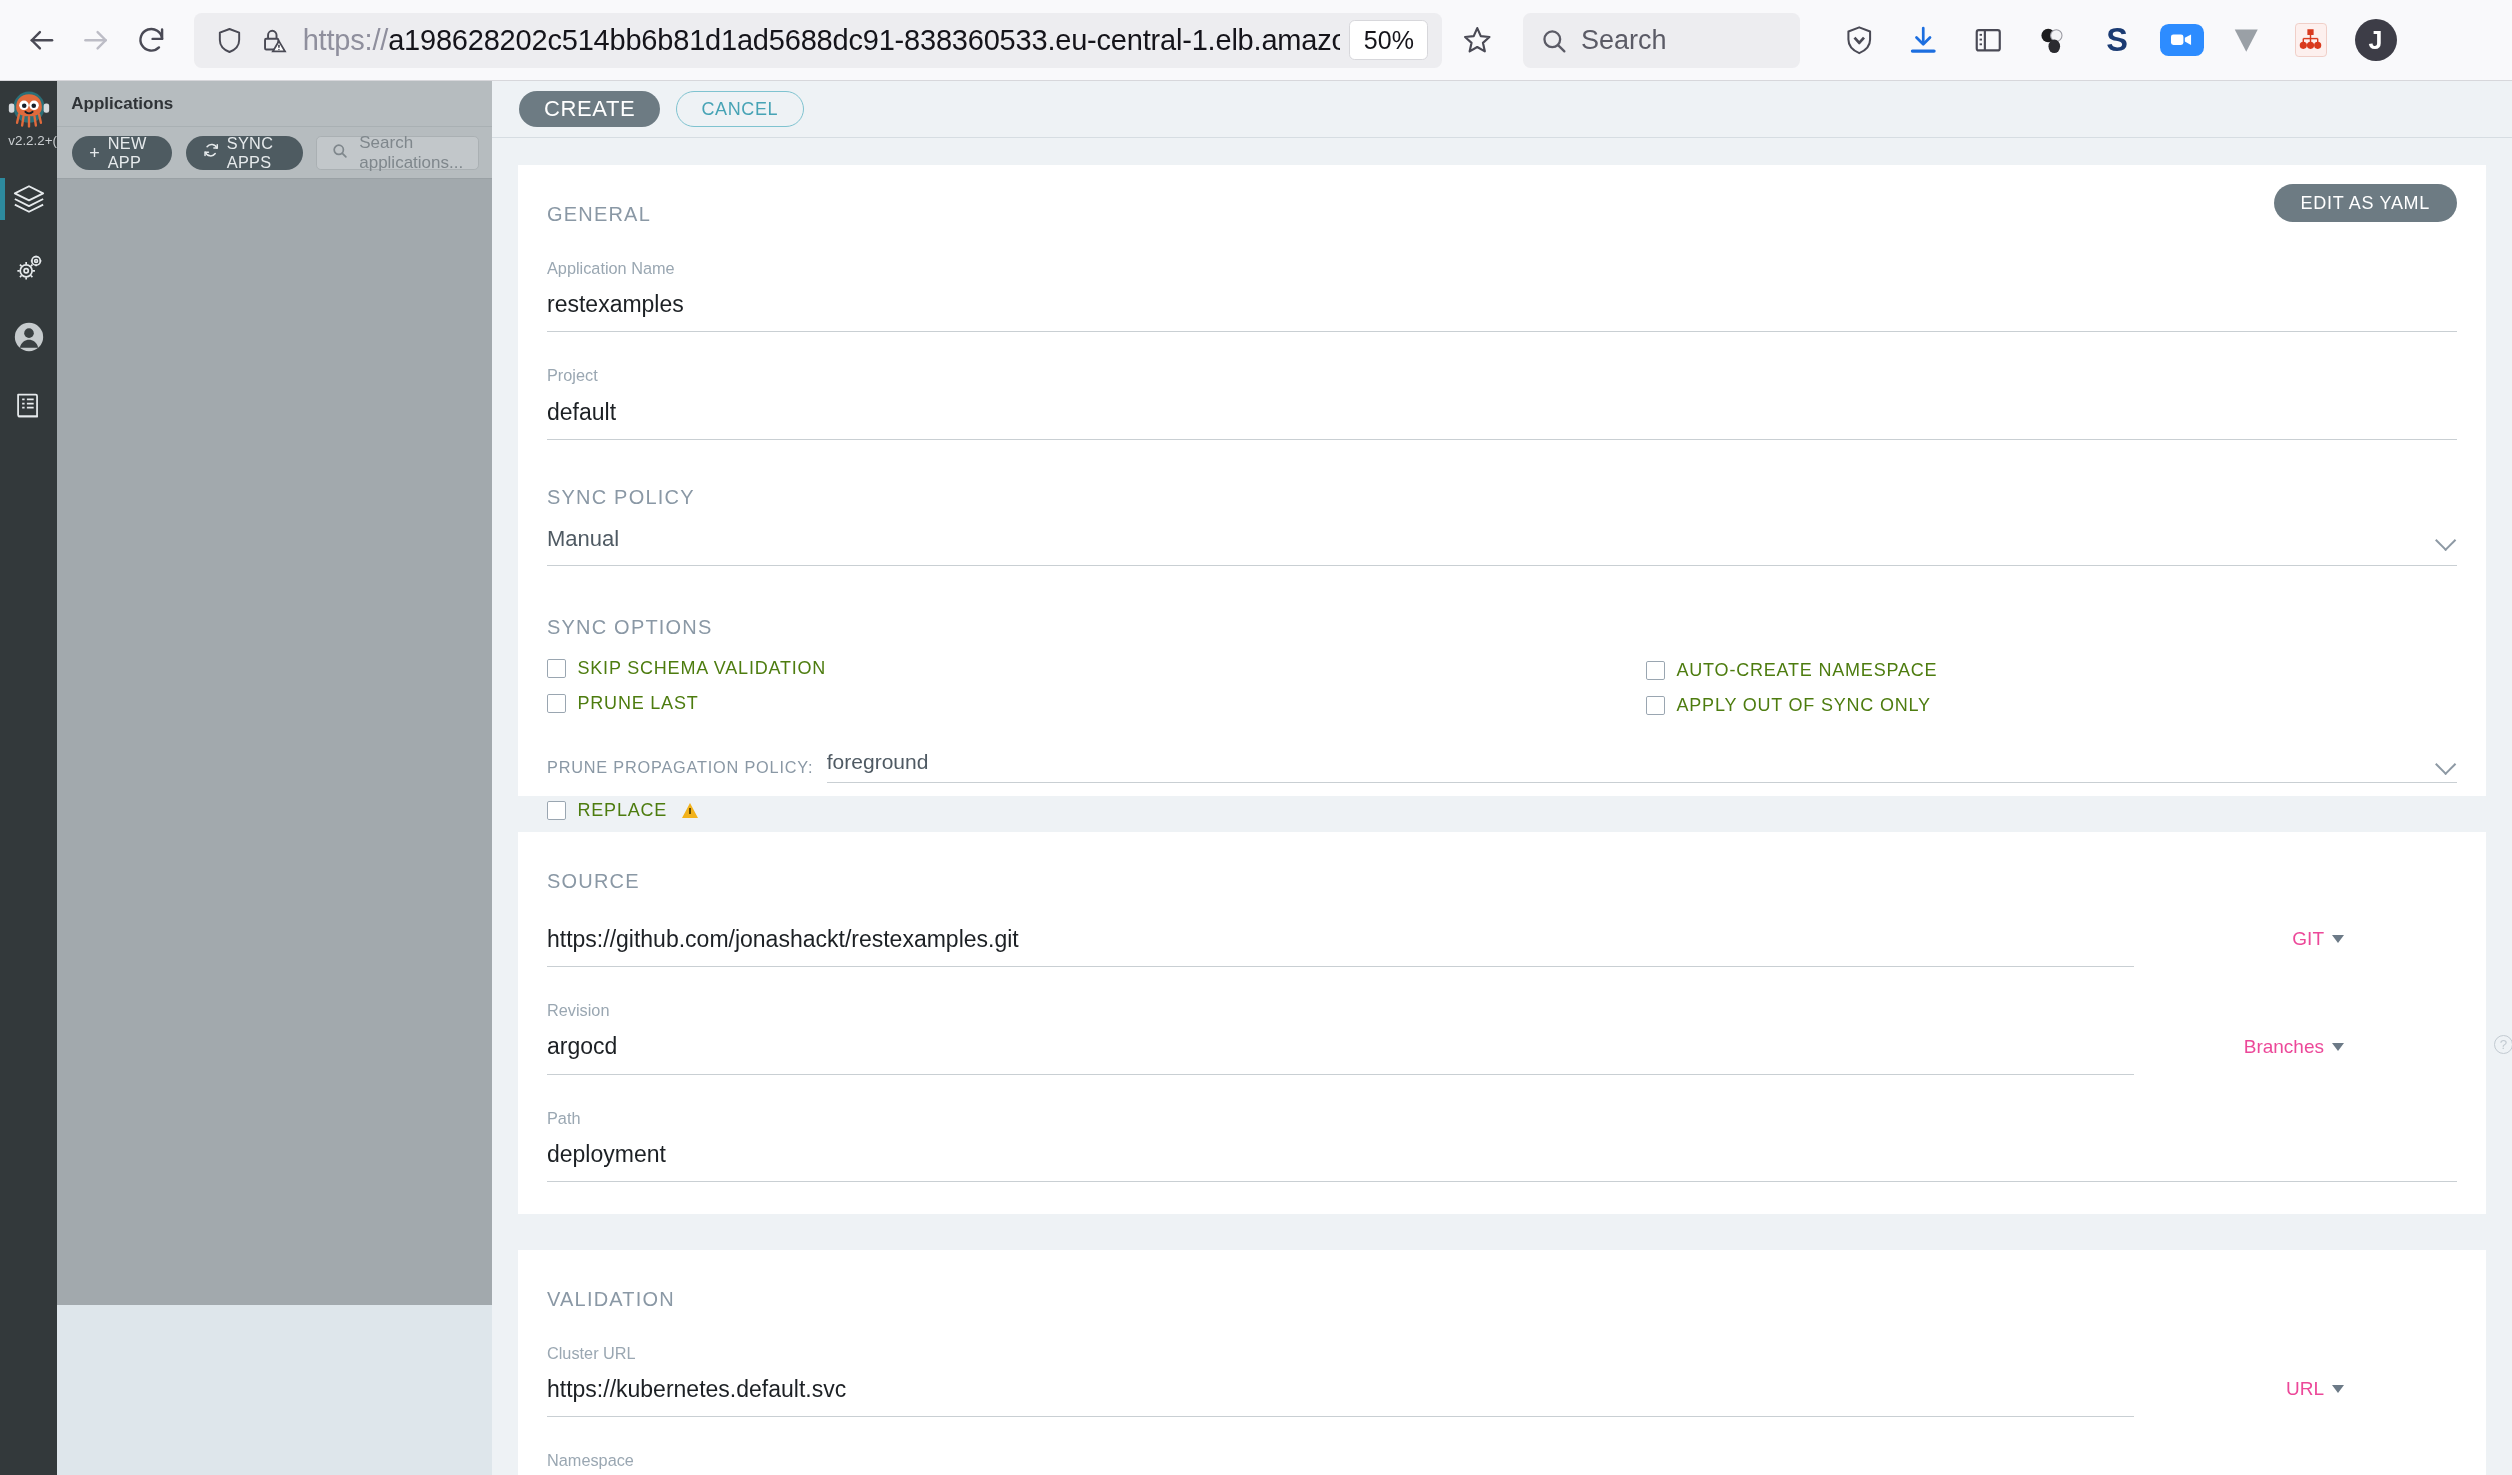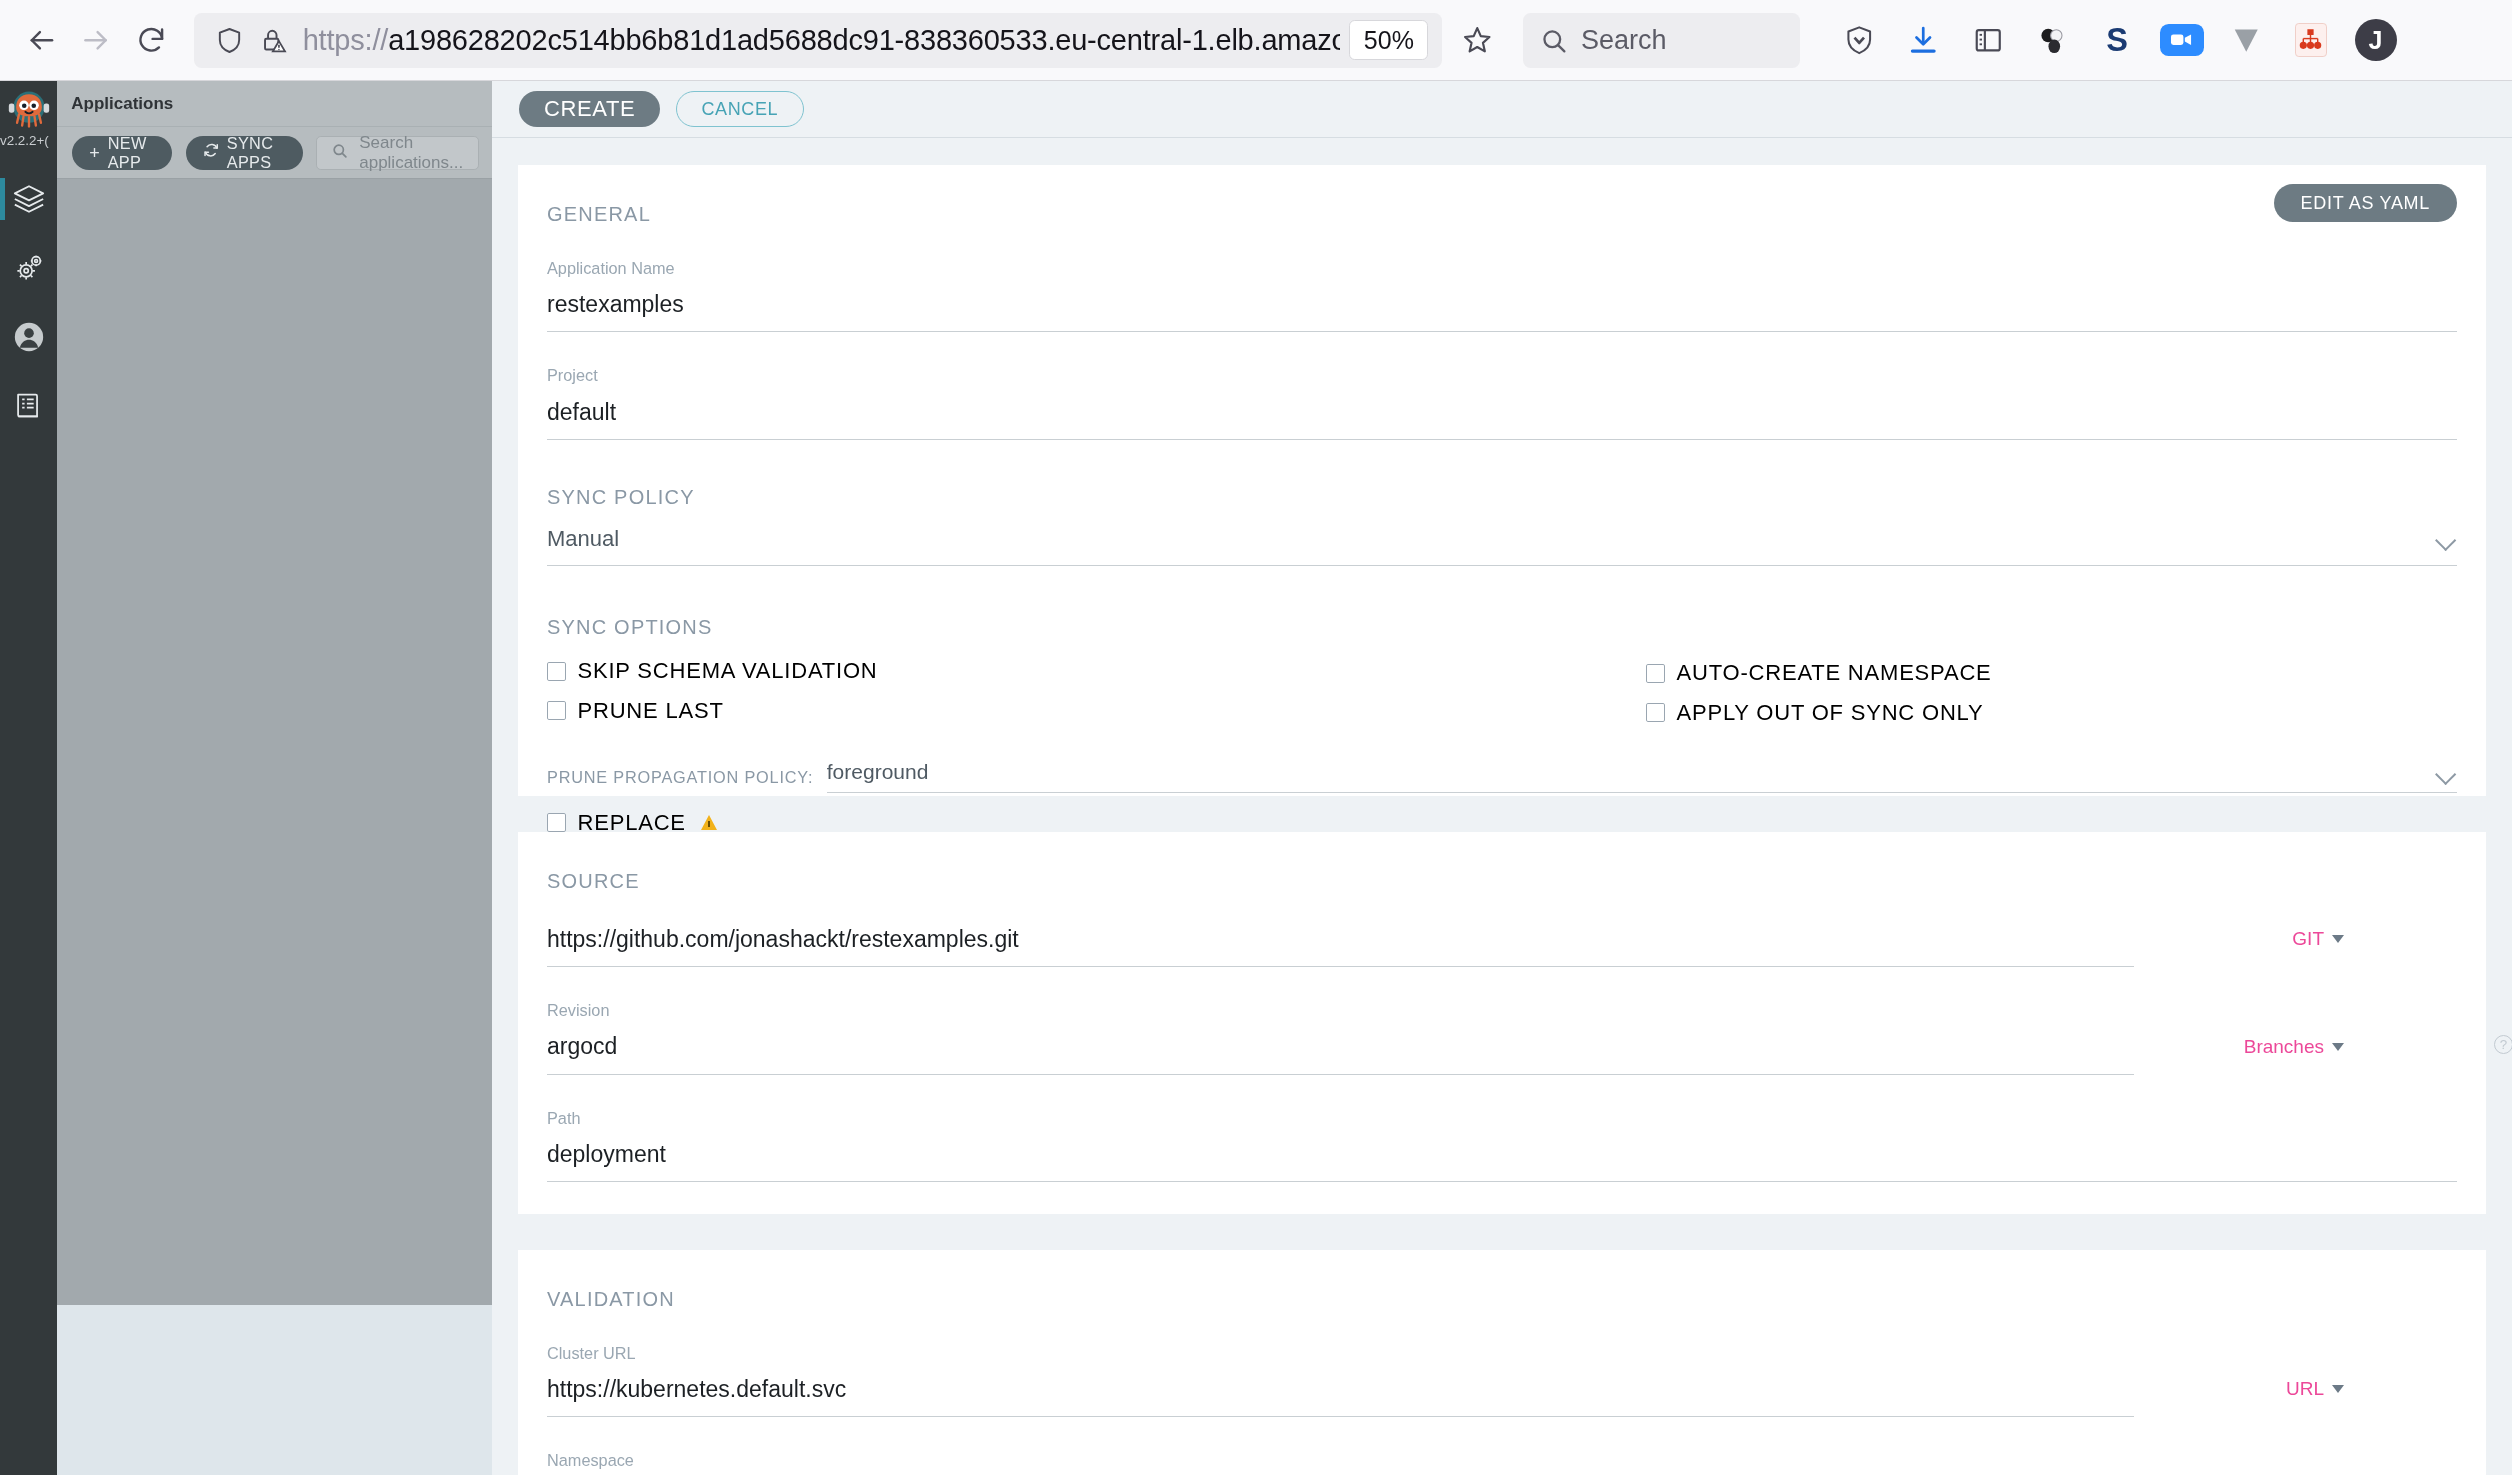--- a/index.html
+++ b/index.html
@@ -90,21 +90,21 @@
   
   #sidebar {
     position: absolute; top: 0; left: 0;
     width: 57px; height: 1395px;
     background: #33393b;
     display: flex; flex-direction: column; align-items: center;
   }
   #argo-logo { margin-top: 5.7px; width: 44px; height: 44px; }
   #argo-version {
     color: #c9cdd0; font-size: 13.4px; margin-top: 1.9px;
-    white-space: nowrap; overflow: hidden; width: 57px; text-align: left;
+    white-space: nowrap; overflow: hidden; width: 57px; text-align: right;
   }
   .rail-item {
     width: 57px; height: 69px;
     display: flex; align-items: center; justify-content: center;
     position: relative;
   }
   .rail-item.active::before {
     content: ""; position: absolute; left: 0; top: 13.4px;
     width: 4.8px; height: 42px; background: #2d8a9e;
   }
@@ -234,21 +234,21 @@
   .opts-grid { display: flex; }
   .opts-col-left { width: 1099px; }
   .opts-col-right { flex: 1 1 auto; padding-top: 1.9px; }
 
   .cbrow { display: flex; align-items: center; gap: 11.5px; margin-bottom: 13.4px; }
   .cbox {
     width: 19px; height: 19px;
     border: 1.9px solid #9aa6b1; background: #fff; border-radius: 1.9px;
     flex: 0 0 auto;
   }
-  .cblabel { font-size: 22px; color: #000000; letter-spacing: 0.8px; }
+  .cblabel { font-size: 18px; color: #4d7c0f; letter-spacing: 0.8px; }
   .warn-tri {
     width:0;height:0;border-left:8.6px solid transparent;border-right:8.6px solid transparent;
     border-bottom:15.3px solid #f2b21a; position:relative; margin-left: 3.8px;
   }
   .warn-tri::after{content:"";position:absolute;left:-1px;top:5.7px;width:1.9px;height:5.7px;background:#6b4e00;}
 
   .prune-row { display: flex; align-items: flex-end; margin: 21px 0 17px 0; width: 100%; }
   .prune-lbl { font-size: 16.3px; color: #8a98a5; letter-spacing: 0.8px; white-space: nowrap; padding-bottom: 5.7px; }
   .prune-sel {
     flex: 1 1 auto; margin-left: 13.4px; position: relative;

